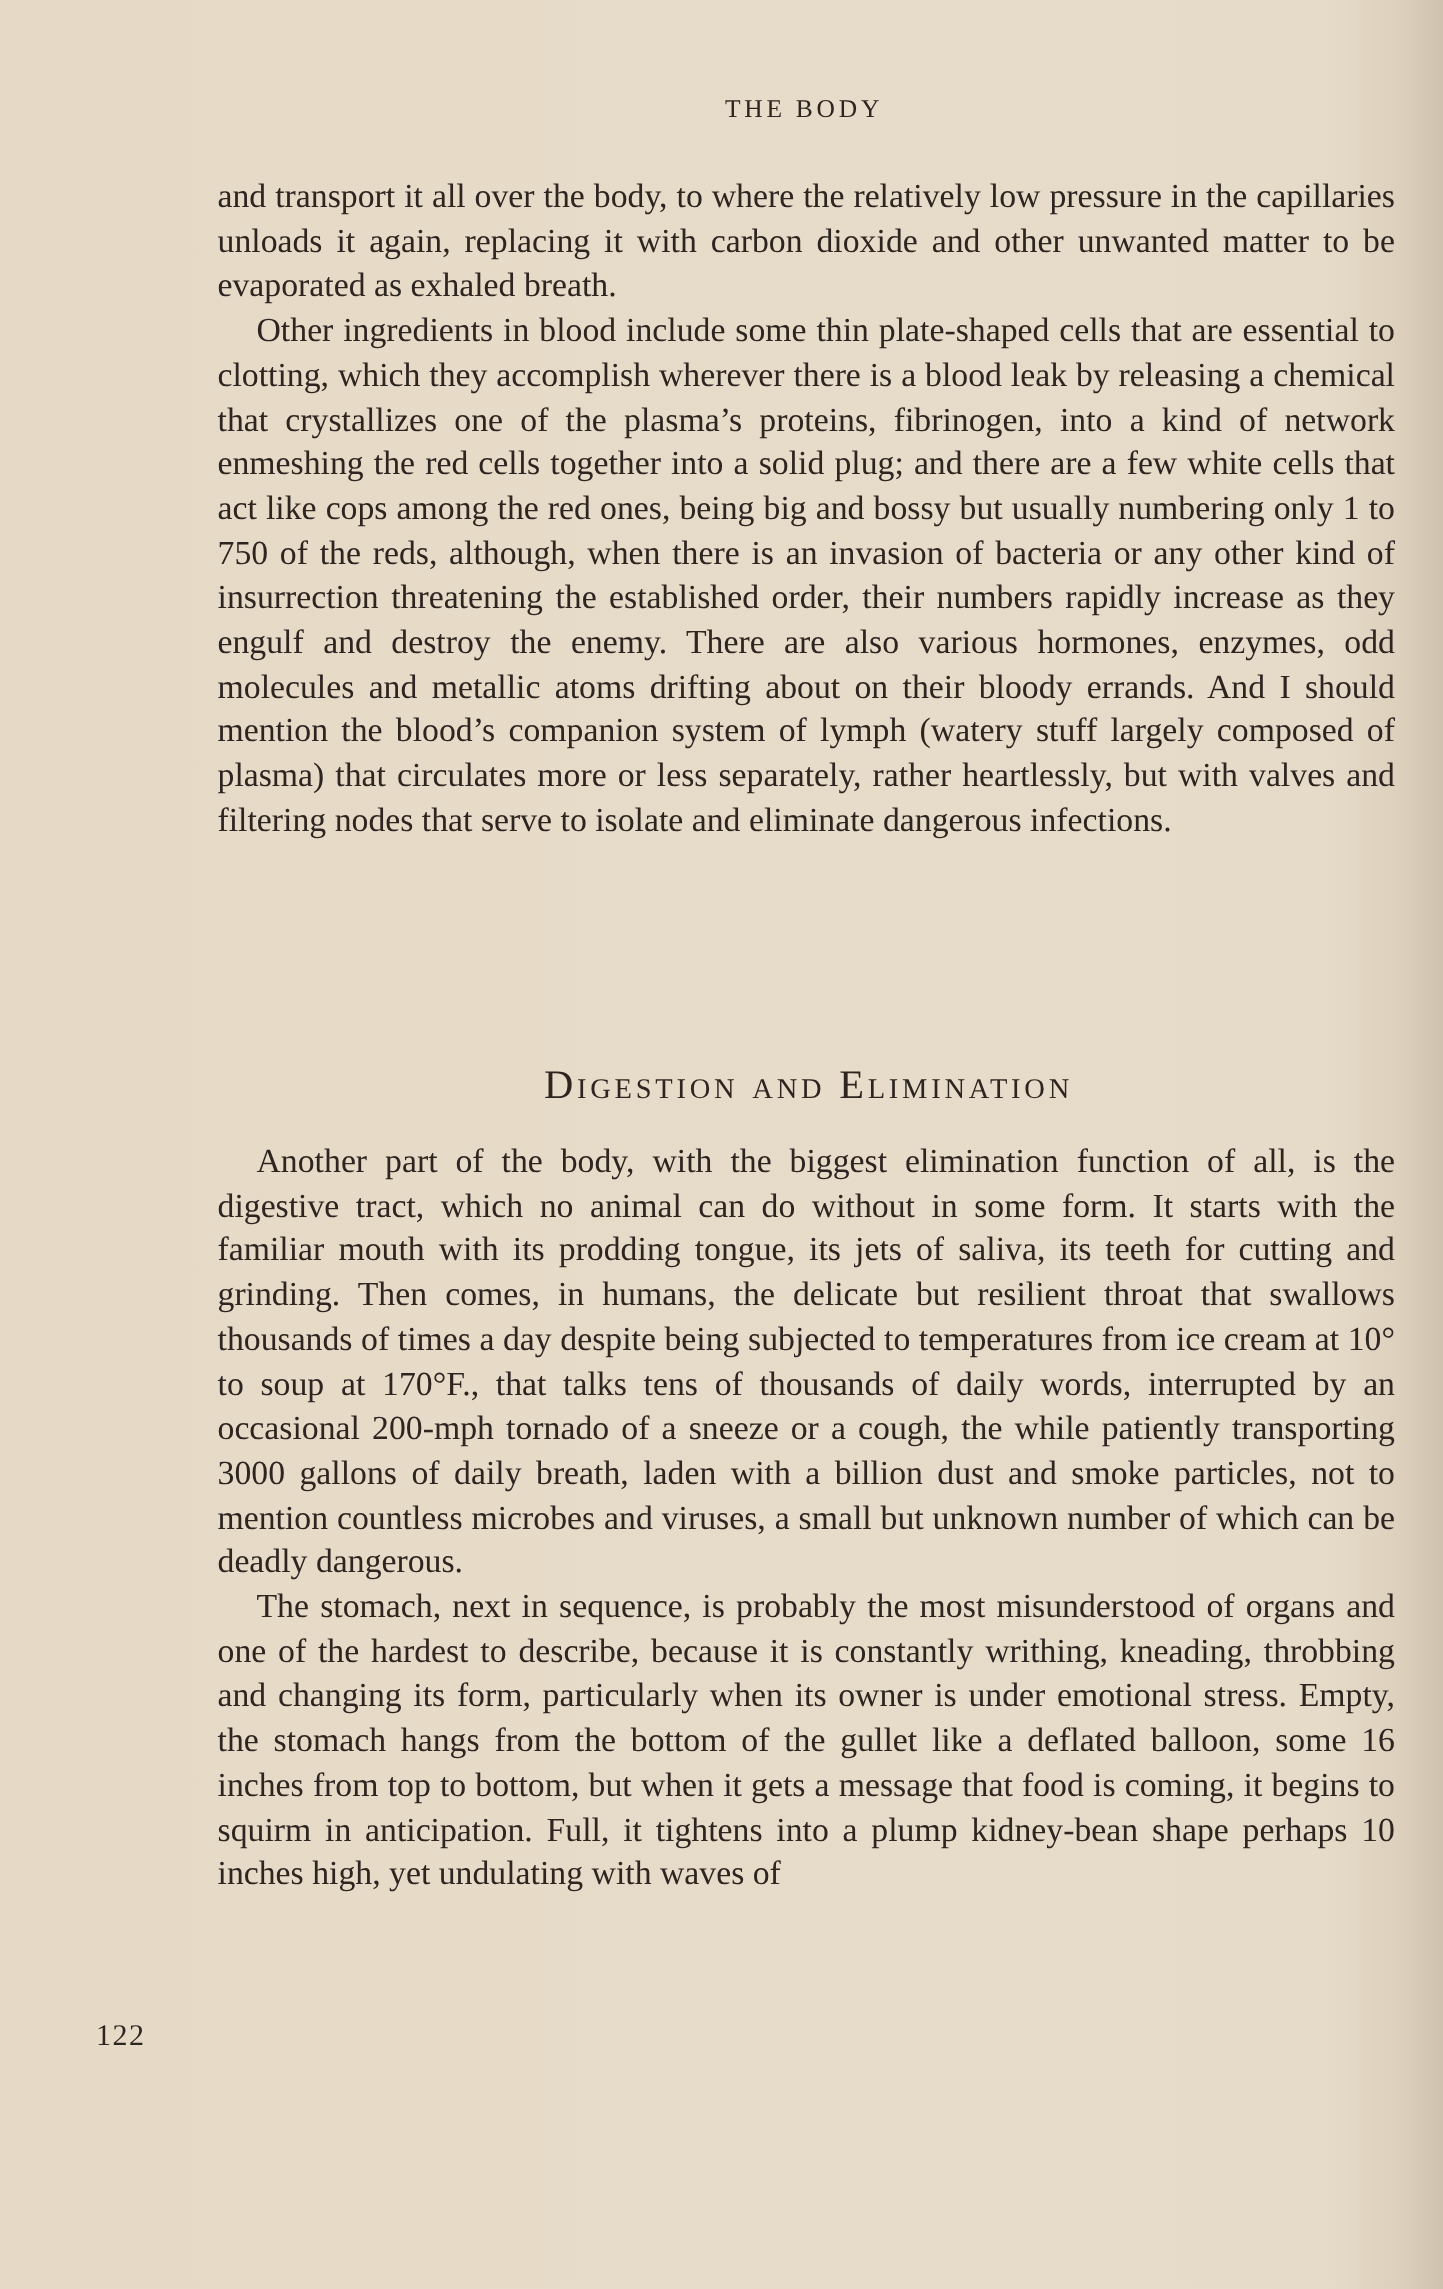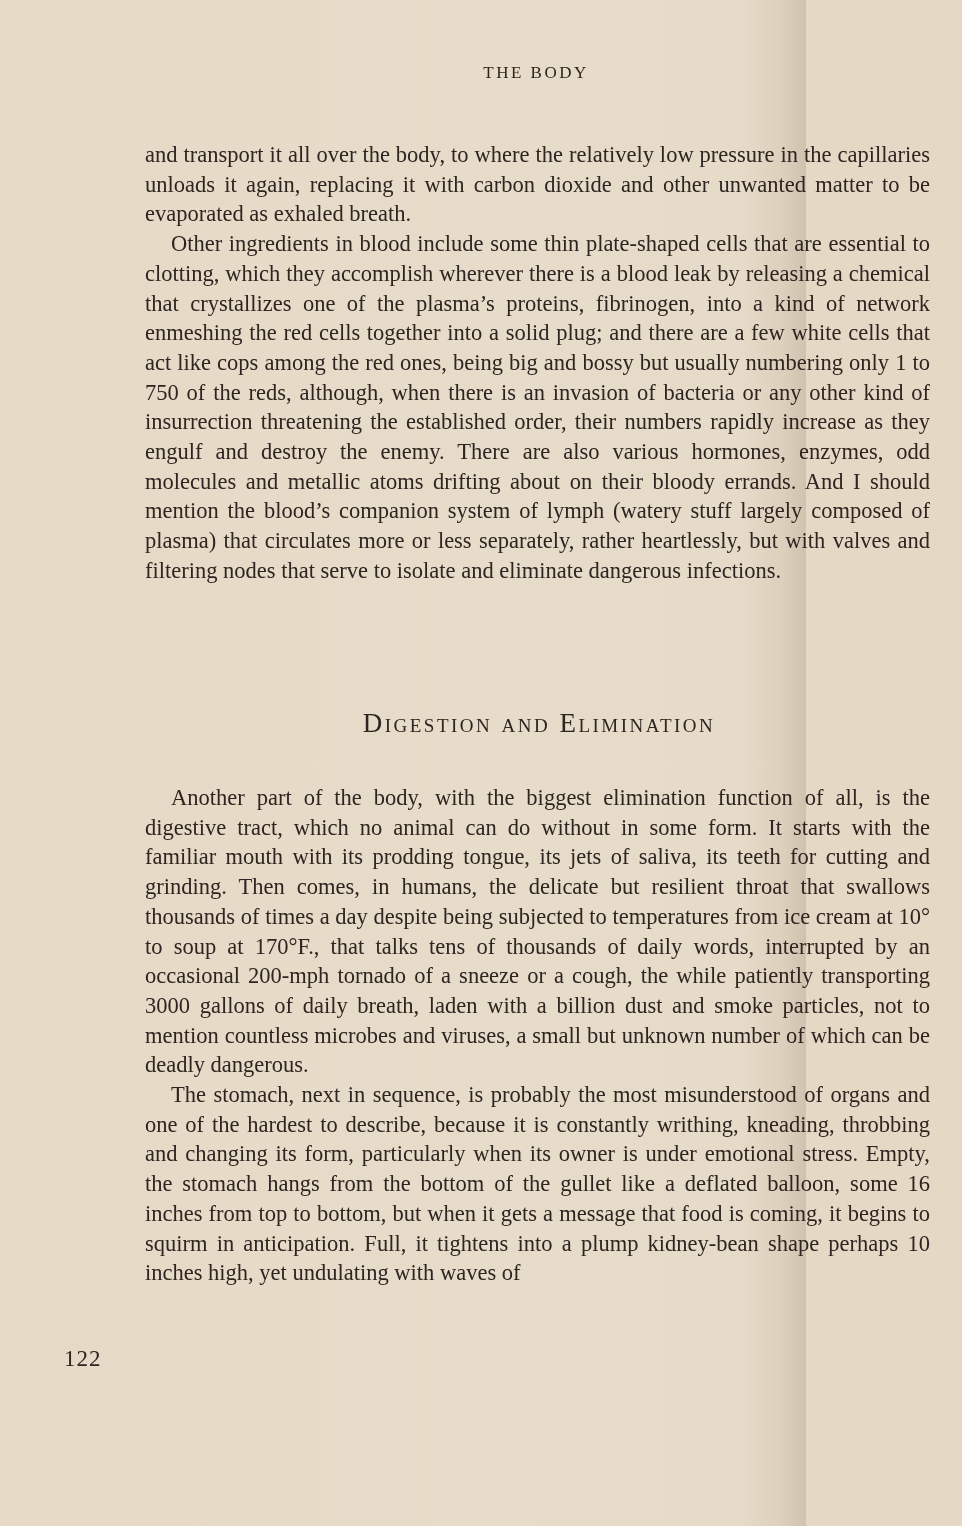--- a/index.html
+++ b/index.html
@@ -3,43 +3,42 @@
 <meta charset="utf-8">
 <style>
   html, body { margin: 0; padding: 0; }
   body {
     width: 962px; height: 1526px; overflow: hidden;
     background: #e5d9c6;
     font-family: "Liberation Serif", "DejaVu Serif", serif;
     color: #2e2420;
   }
   .page {
-    position: relative; width: 806px; height: 1526px;
+    position: relative; width: 962px; height: 1526px;
     background: linear-gradient(to right, #e6dac7 0%, #e7dcc9 60%, #e6dbc8 92%, #ddd1be 97%, #cfc3b0 100%);
   }
   .running-head {
     position: absolute; top: 63px; left: 0; width: 1072px;
     text-align: center; font-size: 17px; letter-spacing: 2.5px;
   }
   .block {
     position: absolute; left: 145px; width: 785px;
     font-size: 22.5px; line-height: 29.7px;
     text-align: justify;
-    margin-top: 24px;
   }
   .block p { margin: 0; }
   .block p.indent { text-indent: 26px; }
   .block1 { top: 116px; }
   .heading {
     position: absolute; top: 708px; left: 0; width: 1078px;
     text-align: center; font-size: 27px; letter-spacing: 2.5px; font-variant: small-caps;
   }
   .block2 { top: 759px; }
   .folio {
-    position: absolute; top: 1346px; left: 64px; font-size: 23px; letter-spacing: 1px;
+    position: absolute; top: 1346px; left: 64px; font-size: 20px; letter-spacing: 1px;
   }
 </style>
 </head>
 <body>
 
 <div class="page">
   <div class="running-head">THE BODY</div>
 
   <div class="block block1">
     <p>and transport it all over the body, to where the relatively low pressure in the capillaries unloads it again, replacing it with carbon dioxide and other unwanted matter to be evaporated as exhaled breath.</p>

